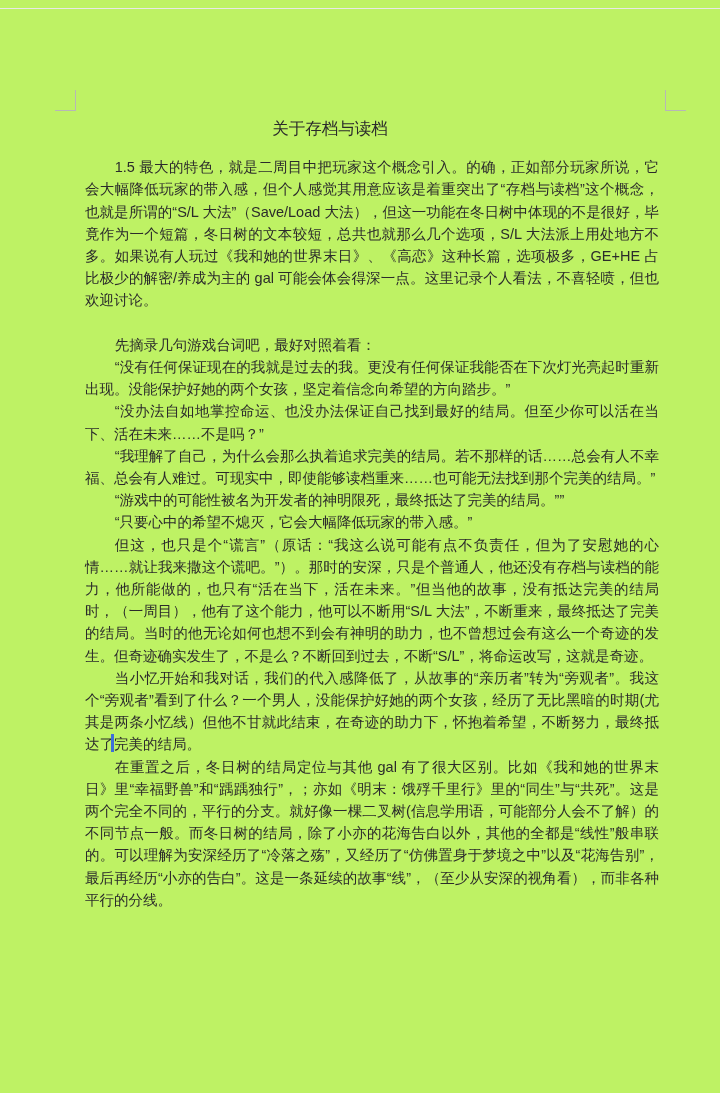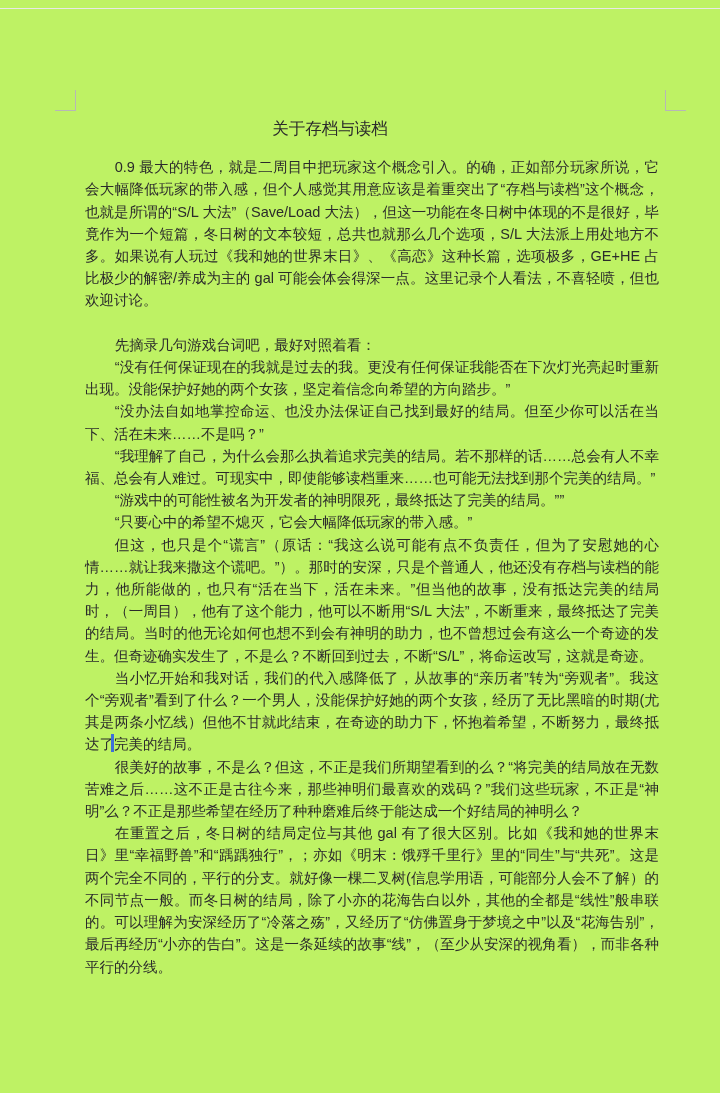--- a/index.html
+++ b/index.html
@@ -78,29 +78,28 @@
 <div class="screen">
 
   <div class="top-rule" style="background-color: rgb(232, 232, 232);"></div>
 
   <div class="crop-mark left"></div>
   <div class="crop-mark right"></div>
 
   <div class="doc-content" style="color: rgb(43, 43, 43);">
     <h1 class="doc-title">关于存档与读档</h1>
 
-    <p class="para">0.9 最大的特色，就是二周目中把玩家这个概念引入。的确，正如部分玩家所说，它会大幅降低玩家的带入感，但个人感觉其用意应该是着重突出了“存档与读档”这个概念，也就是所谓的“S/L 大法”（Save/Load 大法），但这一功能在冬日树中体现的不是很好，毕竟作为一个短篇，冬日树的文本较短，总共也就那么几个选项，S/L 大法派上用处地方不多。如果说有人玩过《我和她的世界末日》、《高恋》这种长篇，选项极多，GE+HE 占比极少的解密/养成为主的 gal 可能会体会得深一点。这里记录个人看法，不喜轻喷，但也欢迎讨论。</p>
+    <p class="para">1.5 最大的特色，就是二周目中把玩家这个概念引入。的确，正如部分玩家所说，它会大幅降低玩家的带入感，但个人感觉其用意应该是着重突出了“存档与读档”这个概念，也就是所谓的“S/L 大法”（Save/Load 大法），但这一功能在冬日树中体现的不是很好，毕竟作为一个短篇，冬日树的文本较短，总共也就那么几个选项，S/L 大法派上用处地方不多。如果说有人玩过《我和她的世界末日》、《高恋》这种长篇，选项极多，GE+HE 占比极少的解密/养成为主的 gal 可能会体会得深一点。这里记录个人看法，不喜轻喷，但也欢迎讨论。</p>
     <p class="para"></p>
     <p class="para">先摘录几句游戏台词吧，最好对照着看：</p>
     <p class="para">“没有任何保证现在的我就是过去的我。更没有任何保证我能否在下次灯光亮起时重新出现。没能保护好她的两个女孩，坚定着信念向希望的方向踏步。”</p>
     <p class="para">“没办法自如地掌控命运、也没办法保证自己找到最好的结局。但至少你可以活在当下、活在未来……不是吗？”</p>
     <p class="para">“我理解了自己，为什么会那么执着追求完美的结局。若不那样的话……总会有人不幸福、总会有人难过。可现实中，即使能够读档重来……也可能无法找到那个完美的结局。”</p>
     <p class="para">“游戏中的可能性被名为开发者的神明限死，最终抵达了完美的结局。””</p>
     <p class="para">“只要心中的希望不熄灭，它会大幅降低玩家的带入感。”</p>
     <p class="para">但这，也只是个“谎言”（原话：“我这么说可能有点不负责任，但为了安慰她的心情……就让我来撒这个谎吧。”）。那时的安深，只是个普通人，他还没有存档与读档的能力，他所能做的，也只有“活在当下，活在未来。”但当他的故事，没有抵达完美的结局时，（一周目），他有了这个能力，他可以不断用“S/L 大法”，不断重来，最终抵达了完美的结局。当时的他无论如何也想不到会有神明的助力，也不曾想过会有这么一个奇迹的发生。但奇迹确实发生了，不是么？不断回到过去，不断“S/L”，将命运改写，这就是奇迹。</p>
     <p class="para">当小忆开始和我对话，我们的代入感降低了，从故事的“亲历者”转为“旁观者”。我这个“旁观者”看到了什么？一个男人，没能保护好她的两个女孩，经历了无比黑暗的时期(尤其是两条小忆线）但他不甘就此结束，在奇迹的助力下，怀抱着希望，不断努力，最终抵达了完美的结局。</p>
-    <p class="para">很美好的故事，不是么？但这，不正是我们所期望看到的么？“将完美的结局放在无数苦难之后……这不正是古往今来，那些神明们最喜欢的戏码？”我们这些玩家，不正是“神明”么？不正是那些希望在经历了种种磨难后终于能达成一个好结局的神明么？</p>
     <p class="para">在重置之后，冬日树的结局定位与其他 gal 有了很大区别。比如《我和她的世界末日》里“幸福野兽”和“踽踽独行”，；亦如《明末：饿殍千里行》里的“同生”与“共死”。这是两个完全不同的，平行的分支。就好像一棵二叉树(信息学用语，可能部分人会不了解）的不同节点一般。而冬日树的结局，除了小亦的花海告白以外，其他的全都是“线性”般串联的。可以理解为安深经历了“冷落之殇”，又经历了“仿佛置身于梦境之中”以及“花海告别”，最后再经历“小亦的告白”。这是一条延续的故事“线”，（至少从安深的视角看），而非各种平行的分线。</p>
   </div>
 
   <div class="caret" style="background-color: rgb(62, 111, 217);"></div>
 
 </div>
 
 </body></html>

